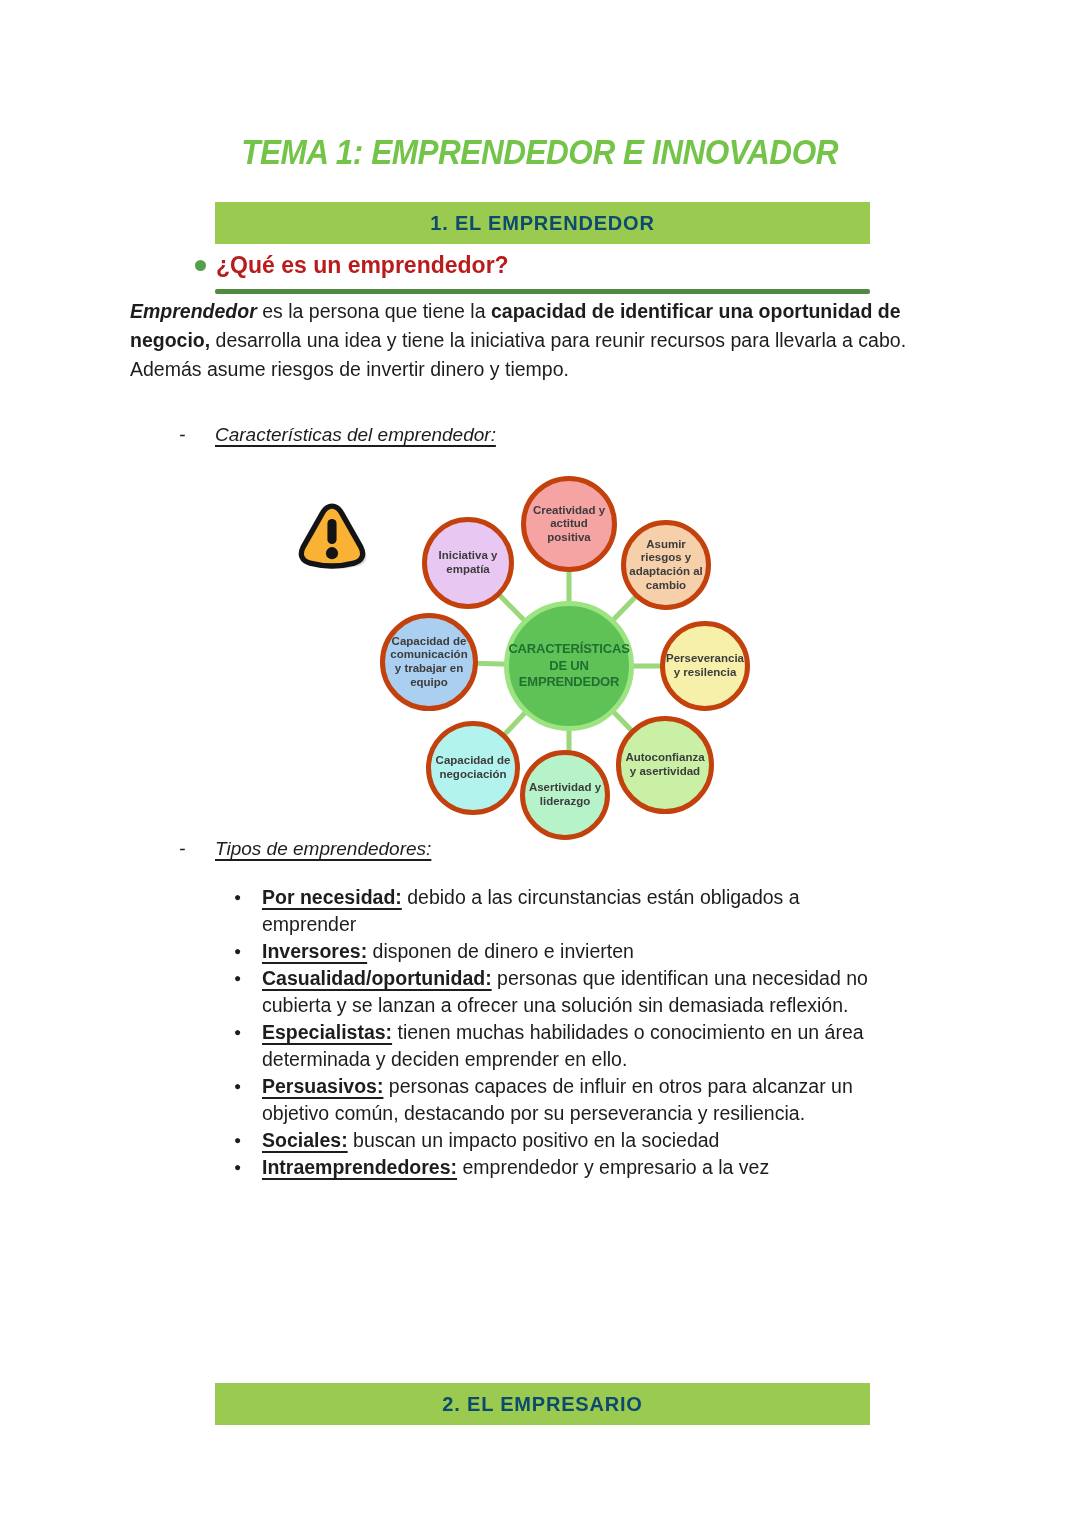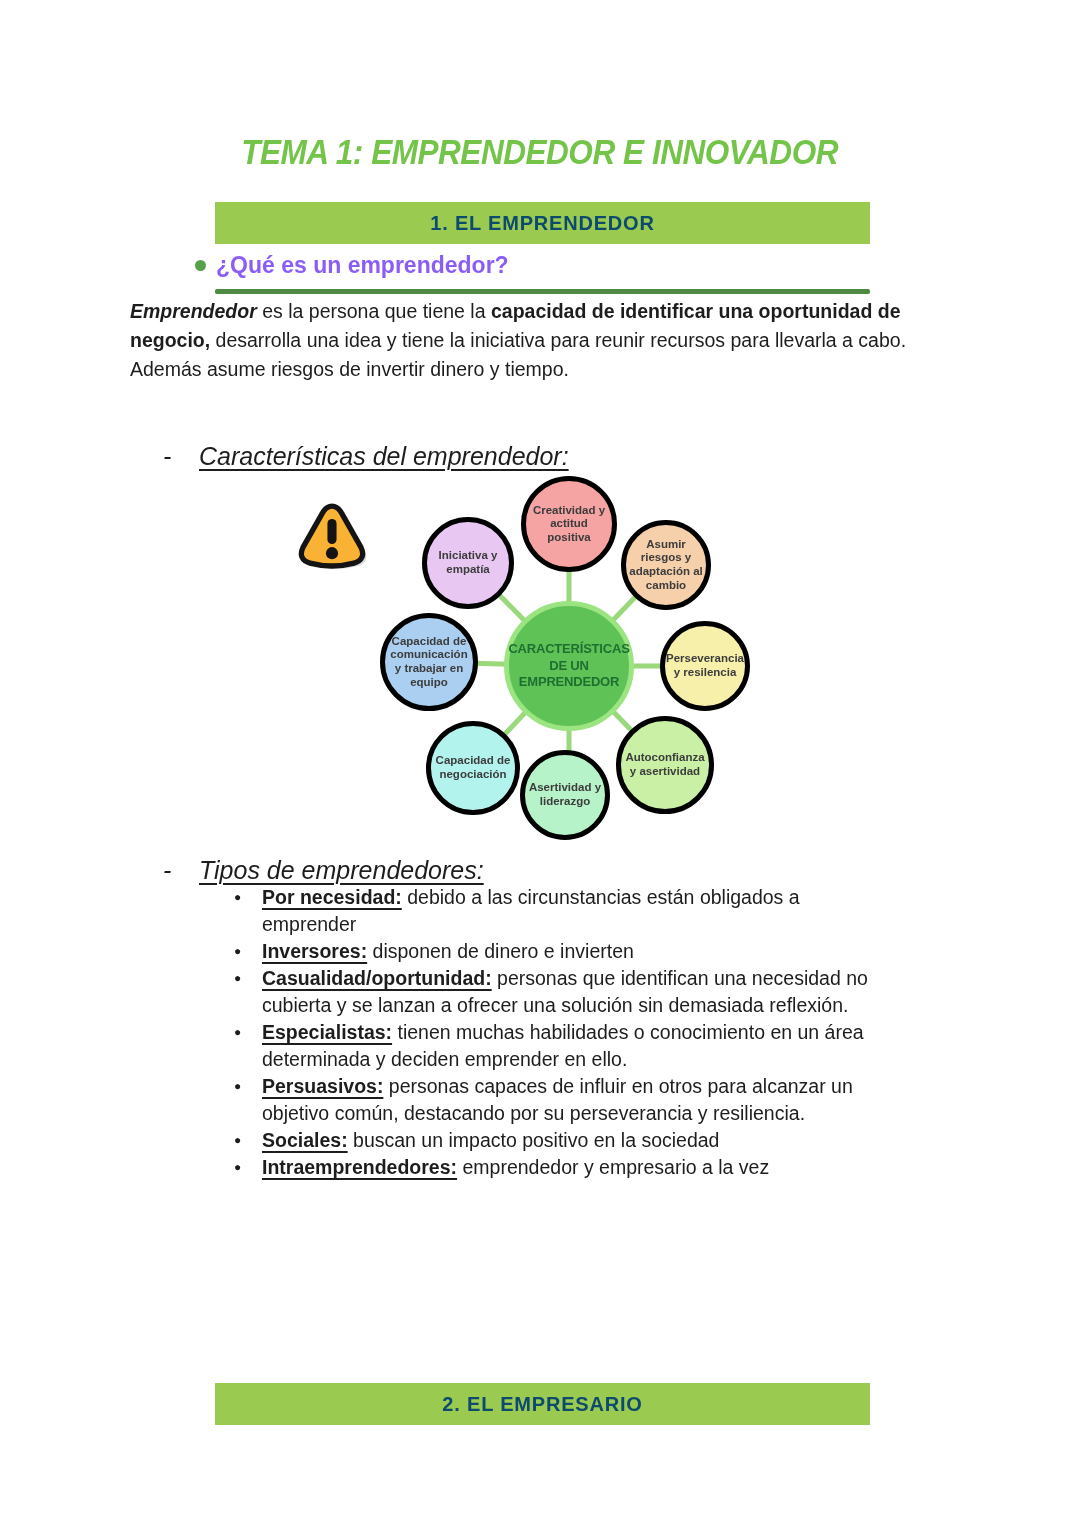--- a/index.html
+++ b/index.html
@@ -102,24 +102,23 @@
     font-size: 19.5px;
     line-height: 29px;
     margin: 0;
   }
   .bi { font-weight: bold; font-style: italic; }
   .b  { font-weight: bold; }
 
   
   .dash-head {
     position: absolute;
-    left: 163px;
-    font-size: 25px;
+    left: 179px;
+    font-size: 19px;
     font-style: italic;
-    margin-top: 18px;
   }
   .dash-head .dash {
     display: inline-block;
     width: 36px;
     text-decoration: none;
     font-style: italic;
   }
   .dash-head .dh-text {
     text-decoration: underline;
     text-underline-offset: 4px;
@@ -144,21 +143,21 @@
   .warn-icon {
     position: absolute;
     left: 14px;
     top: 28px;
     width: 76px;
     height: 76px;
   }
   .circle {
     position: absolute;
     border-radius: 50%;
-    border: 5px solid #000000;
+    border: 5px solid #c2410c;
     box-sizing: border-box;
     display: flex;
     align-items: center;
     justify-content: center;
     text-align: center;
     font-weight: bold;
     color: #3c3c3c;
     font-size: 11.5px;
     line-height: 1.18;
     padding: 3px;
@@ -216,21 +215,21 @@
 <div class="page">
 
   <div class="title-wrap">
     <h1 class="doc-title" style="color: rgb(116, 196, 74);">TEMA 1: EMPRENDEDOR E INNOVADOR</h1>
   </div>
 
   <div class="section-bar bar-1" style="background-color: rgb(154, 202, 80);">
     <span>1. EL EMPRENDEDOR</span>
   </div>
 
-  <div class="question-head" style="color: #8b5cf6; text-align: center;">
+  <div class="question-head" style="color: #b91c1c; text-align: center;">
     <span class="question-dot" style="background-color: rgb(85, 160, 74);"></span>
     <span>¿Qué es un emprendedor?</span>
   </div>
   <div class="question-rule" style="background-color: rgb(78, 138, 65);"></div>
 
   <p class="intro-par"><span class="bi">Emprendedor</span><span> es la persona que tiene la </span><span class="b">capacidad de identificar una oportunidad de negocio,</span><span> desarrolla una idea y tiene la iniciativa para reunir recursos para llevarla a cabo. Además asume riesgos de invertir dinero y tiempo.</span></p>
 
   <div class="dash-head head-carac">
     <span class="dash">-</span><span class="dh-text">Características del emprendedor:</span>
   </div>

